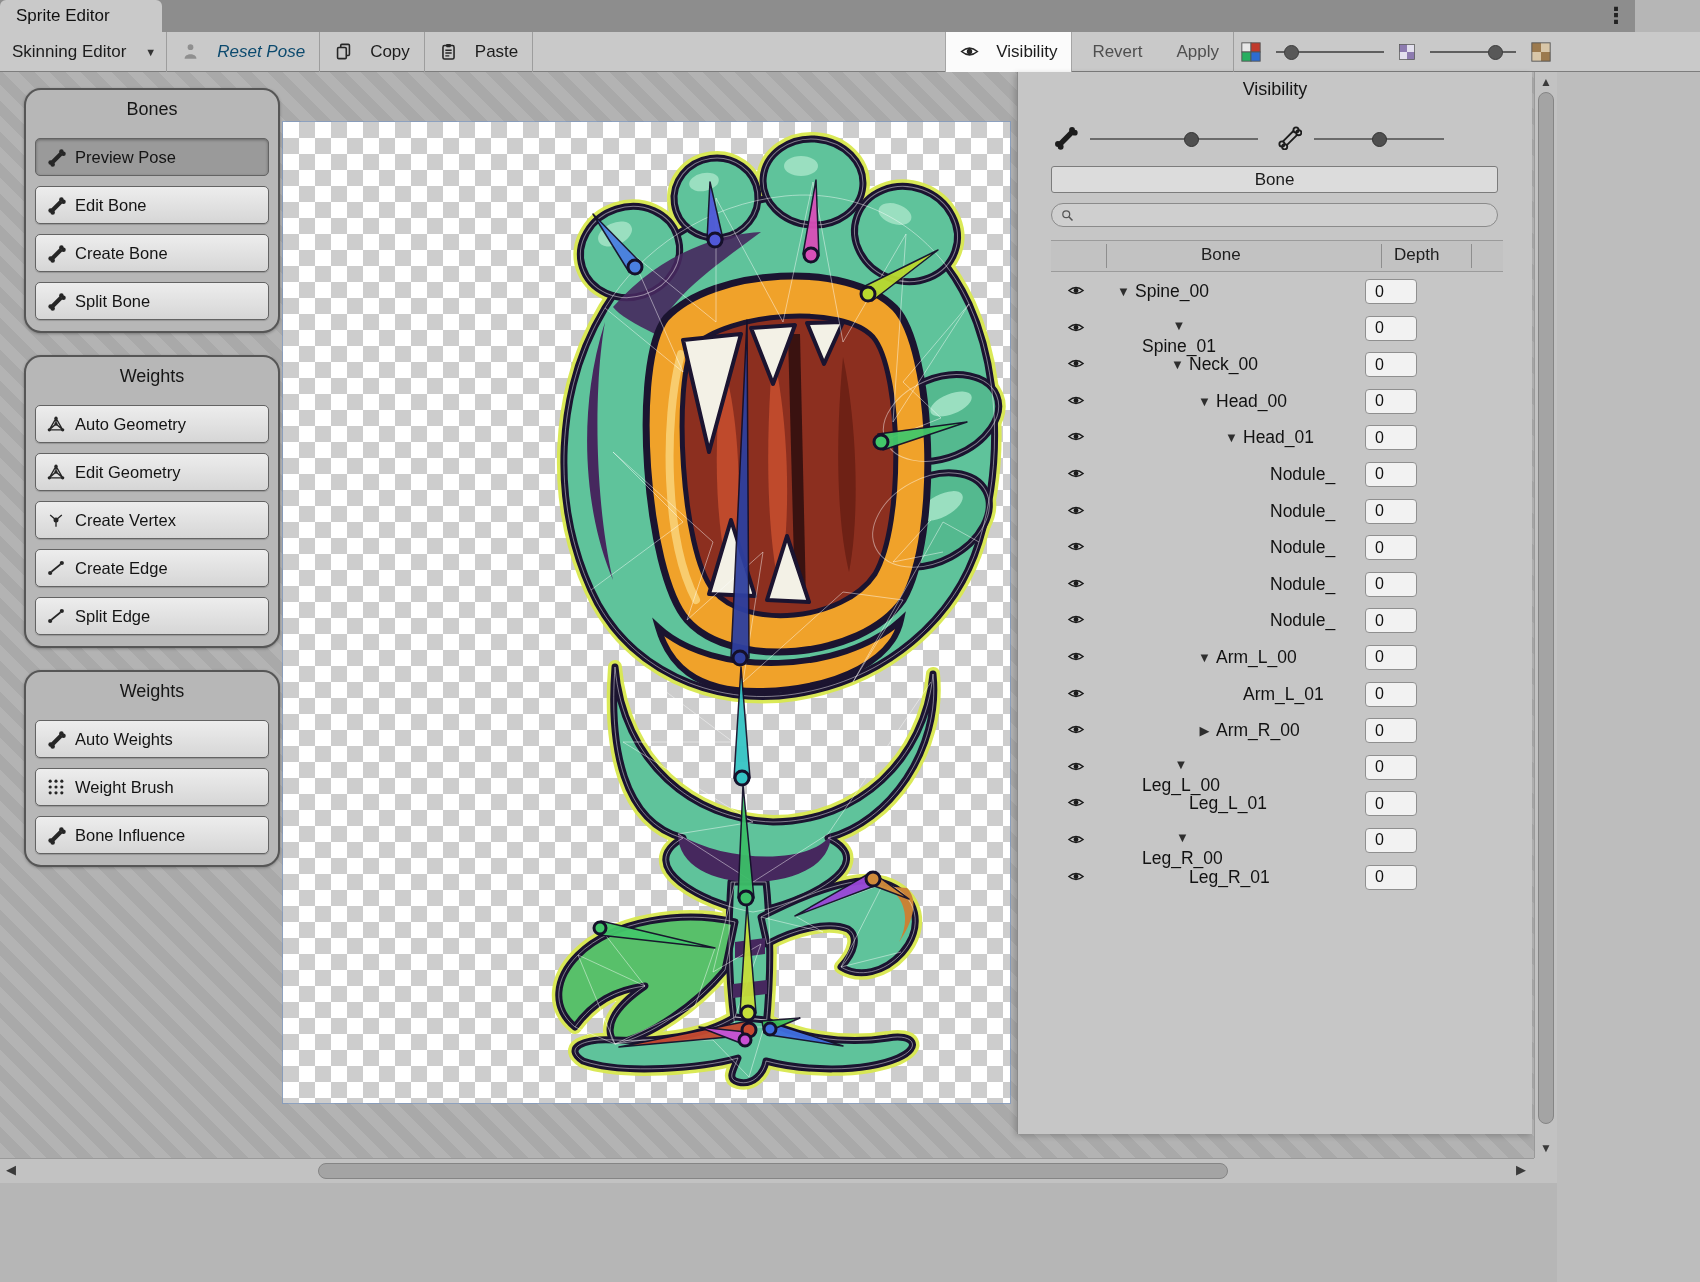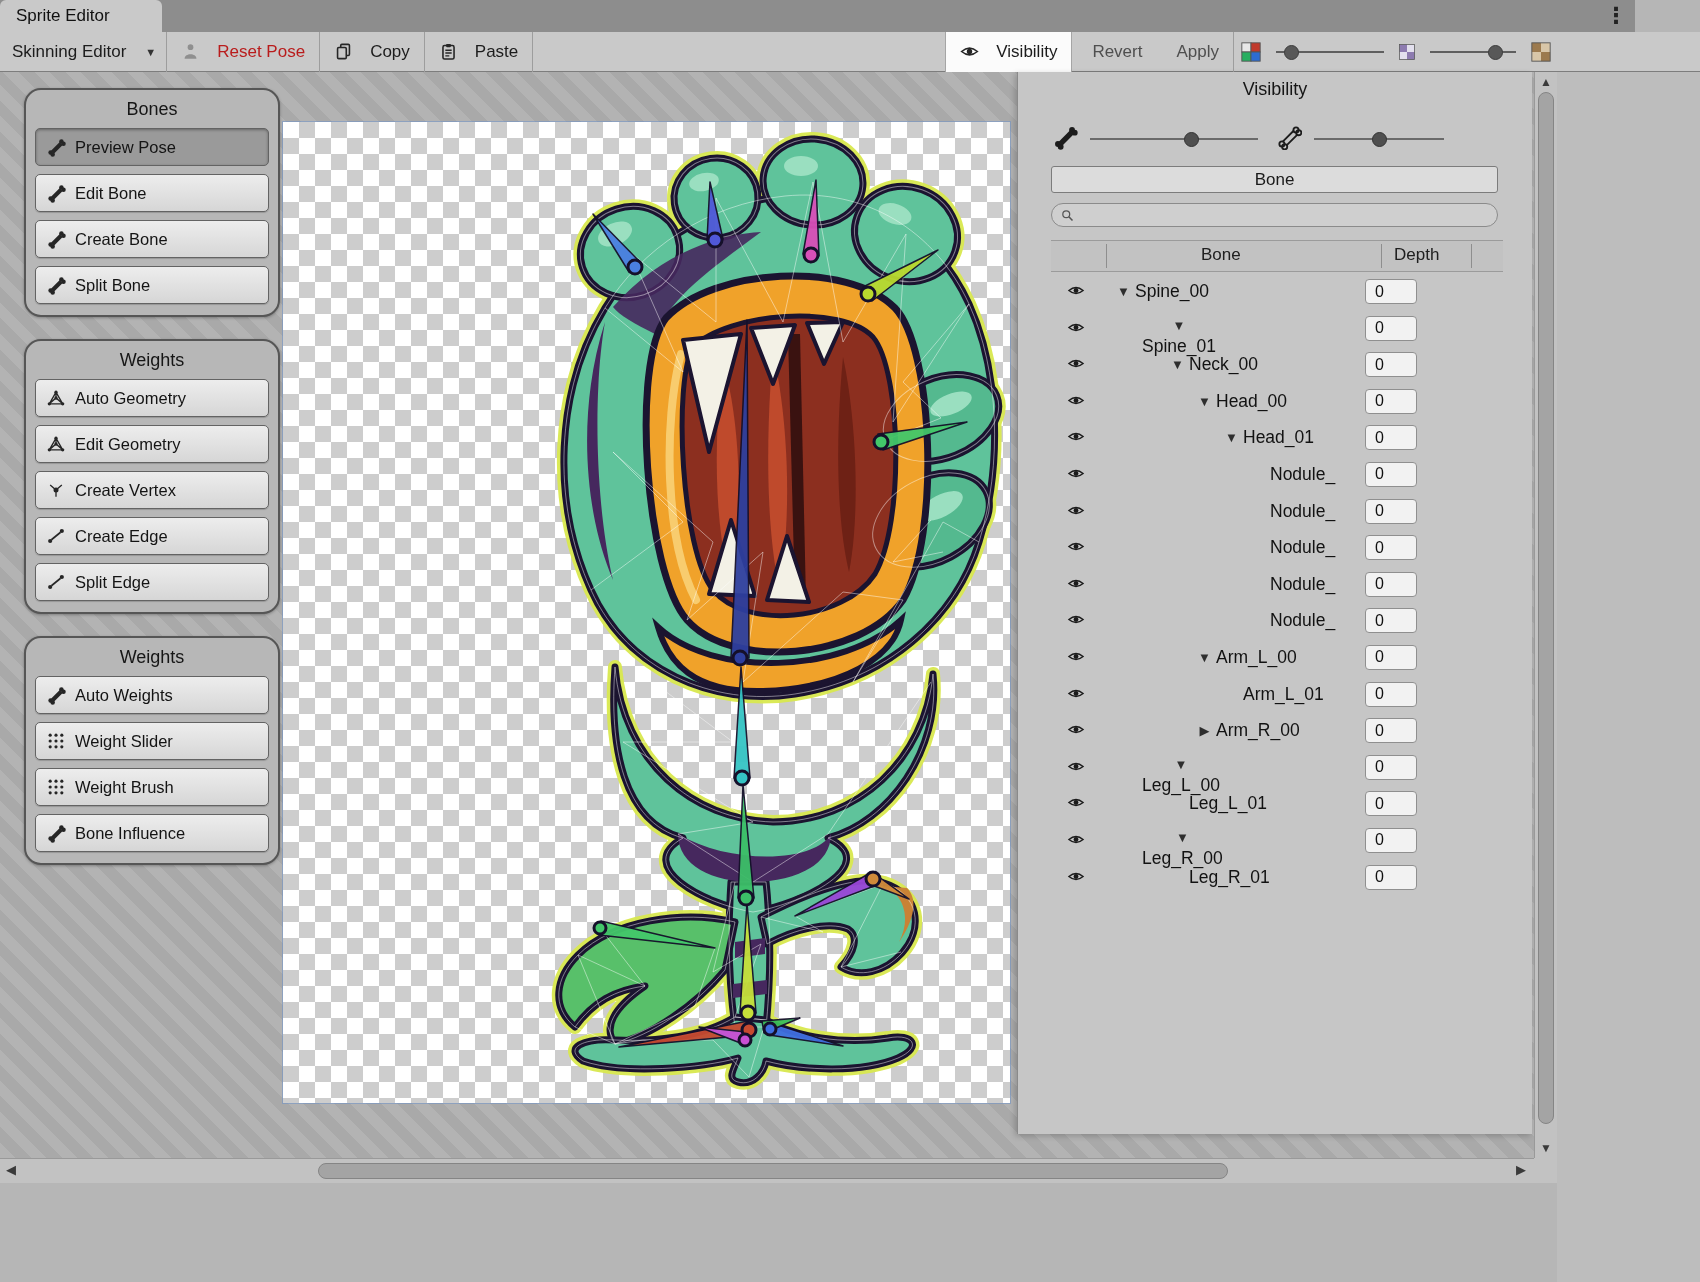--- a/index.html
+++ b/index.html
@@ -13,21 +13,21 @@
   #tabstrip{position:absolute;left:0;top:0;width:1635px;height:32px;background:#8d8d8d;border-bottom:1px solid #6f6f6f;}
   #tabstrip .tab{position:absolute;left:0;top:0;height:32px;width:162px;background:#c9c9c9;
     border-radius:6px 6px 0 0;display:flex;align-items:center;padding-left:16px;box-sizing:border-box;
     font-size:17px;color:#111;}
   #tabstrip .kebab{position:absolute;right:8px;top:2px;font-size:22px;font-weight:bold;color:#222;line-height:28px;}
   
   #toolbar{position:absolute;left:0;top:32px;width:1700px;height:40px;background:#c9c9c9;
     border-bottom:1px solid #7d7d7d;display:flex;align-items:center;box-sizing:border-box;font-size:17px;}
   .tb-item{display:flex;align-items:center;gap:17px;padding:0 14px;height:40px;cursor:default;color:#1c1c1c;}
   .tb-item.dropdown{padding:0 10px 0 12px;}
-  .tb-item.disabled{color:#b91c1c;}
+  .tb-item.disabled{color:#0c4a6e;font-style:italic;}
   .tb-item.disabled .tbi{color:#8f8f8f;}
   .tb-item.active-white{background:#fbfbfb;border-left:1px solid #a5a5a5;border-right:1px solid #a5a5a5;}
   .tb-item.plain{color:#4f4f4f;padding-left:20px;}
   .tb-sep{width:1px;height:40px;background:#9d9d9d;}
   .tb-spacer{flex:1;}
   .tbi{width:19px;height:19px;color:#262626;}
   .dd-arrow{font-size:11px;color:#333;margin-left:2px;}
   .tb-slider{position:relative;width:108px;height:40px;margin:0 8px;}
   .tb-slider .track{position:absolute;left:0;right:0;top:19px;height:2px;background:#5f5f5f;}
   .tb-slider .knob{position:absolute;top:13px;width:13px;height:13px;border-radius:50%;background:#585858;border:1px solid #3c3c3c;}
@@ -44,21 +44,21 @@
     background-size:32px 32px;background-position:0 0,16px 16px;
     outline:1px solid rgba(110,145,200,.55);}
   #canvas svg{position:absolute;left:0;top:0;}
   
   #left-panel{position:absolute;left:24px;top:16px;width:256px;}
   .tool-group{background:#b7b7b7;border:2px solid #565656;border-radius:17px;margin-bottom:22px;
     padding:0 9px 11px 9px;box-sizing:border-box;box-shadow:0 1px 3px rgba(0,0,0,.28);}
   .tool-group .g-title{height:38px;display:flex;align-items:center;justify-content:center;font-size:18px;color:#161616;}
   .tool-button{display:flex;align-items:center;gap:9px;height:36px;margin-bottom:8px;padding:0 10px;
     background:linear-gradient(#ededed,#d6d6d6);border:1px solid #636363;border-radius:5px;
-    font-size:16.5px;color:#141414;box-shadow:0 1px 1px rgba(0,0,0,.18);cursor:default;}
+    font-size:16.5px;color:#141414;box-shadow:0 1px 1px rgba(0,0,0,.18);cursor:default;margin-top:10px;}
   .tool-button:last-child{margin-bottom:0;}
   .tool-button.active{background:#9a9a9a;box-shadow:inset 0 1px 3px rgba(0,0,0,.35);}
   .tool-button .tbi{width:20px;height:20px;flex:0 0 20px;}
   
   #vis-panel{position:absolute;left:1017px;top:72px;width:515px;height:1062px;background:#c6c6c6;
     border-left:1px solid #8a8a8a;box-shadow:-2px 2px 6px rgba(0,0,0,.2);box-sizing:border-box;}
   #vis-title{position:absolute;left:0;top:7px;width:100%;text-align:center;font-size:18px;color:#161616;}
   .vp-slider-ic{position:absolute;width:26px;height:26px;color:#1c1c1c;}
   .vp-track{position:absolute;height:2px;background:#6a6a6a;}
   .vp-knob{position:absolute;width:13px;height:13px;border-radius:50%;background:#4f4f4f;border:1px solid #333;}
@@ -472,26 +472,20 @@
       <div class="tool-button">
         <svg class="tbi">
             <use href="#ic-bone"></use>
           </svg>
         <span>Auto Weights</span>
       </div>
       <div class="tool-button">
         <svg class="tbi">
             <use href="#ic-dots"></use>
           </svg>
-        <span>Weight Slider</span>
-      </div>
-      <div class="tool-button">
-        <svg class="tbi">
-            <use href="#ic-dots"></use>
-          </svg>
         <span>Weight Brush</span>
       </div>
       <div class="tool-button">
         <svg class="tbi">
             <use href="#ic-bone"></use>
           </svg>
         <span>Bone Influence</span>
       </div>
     </div>
   </div>

